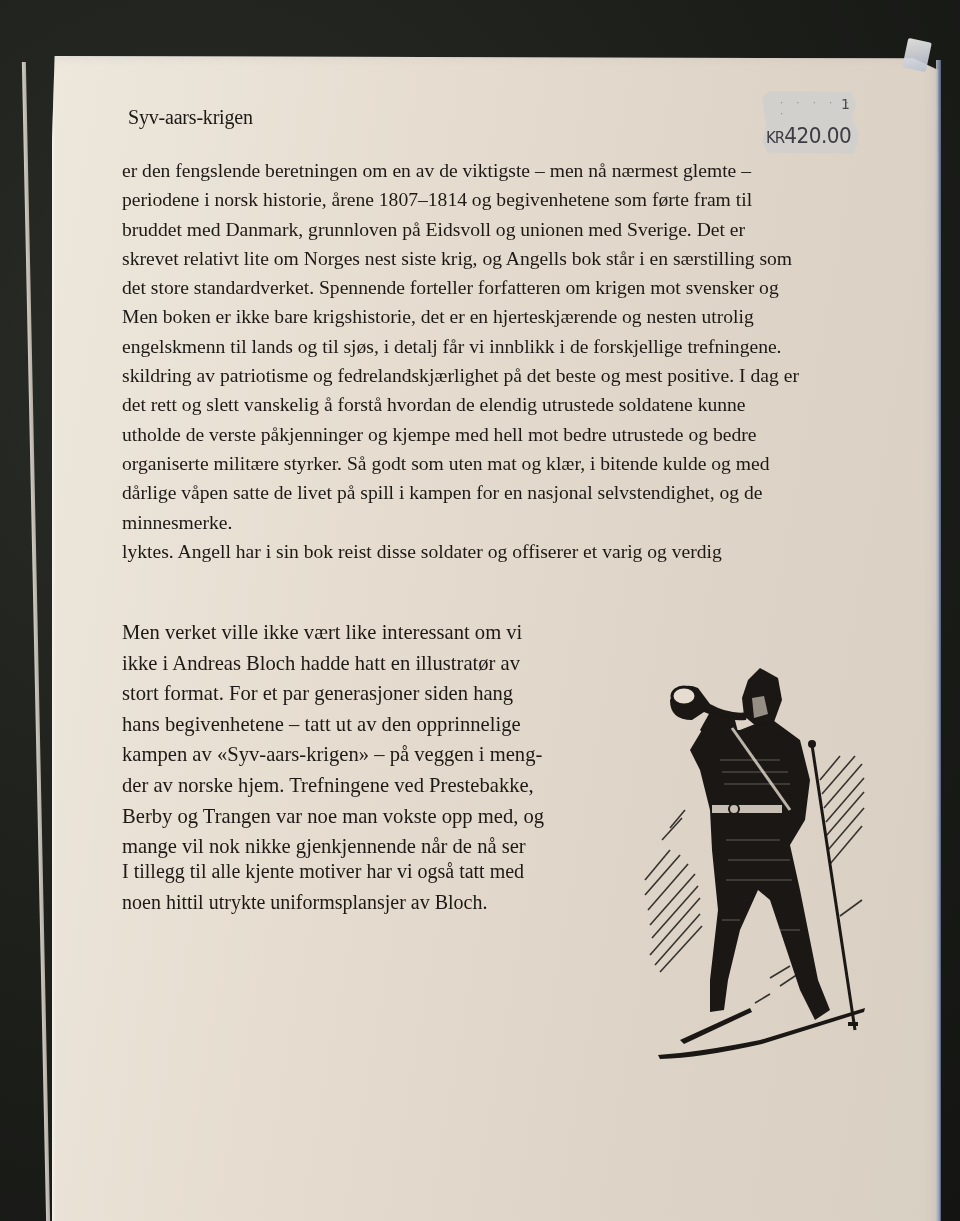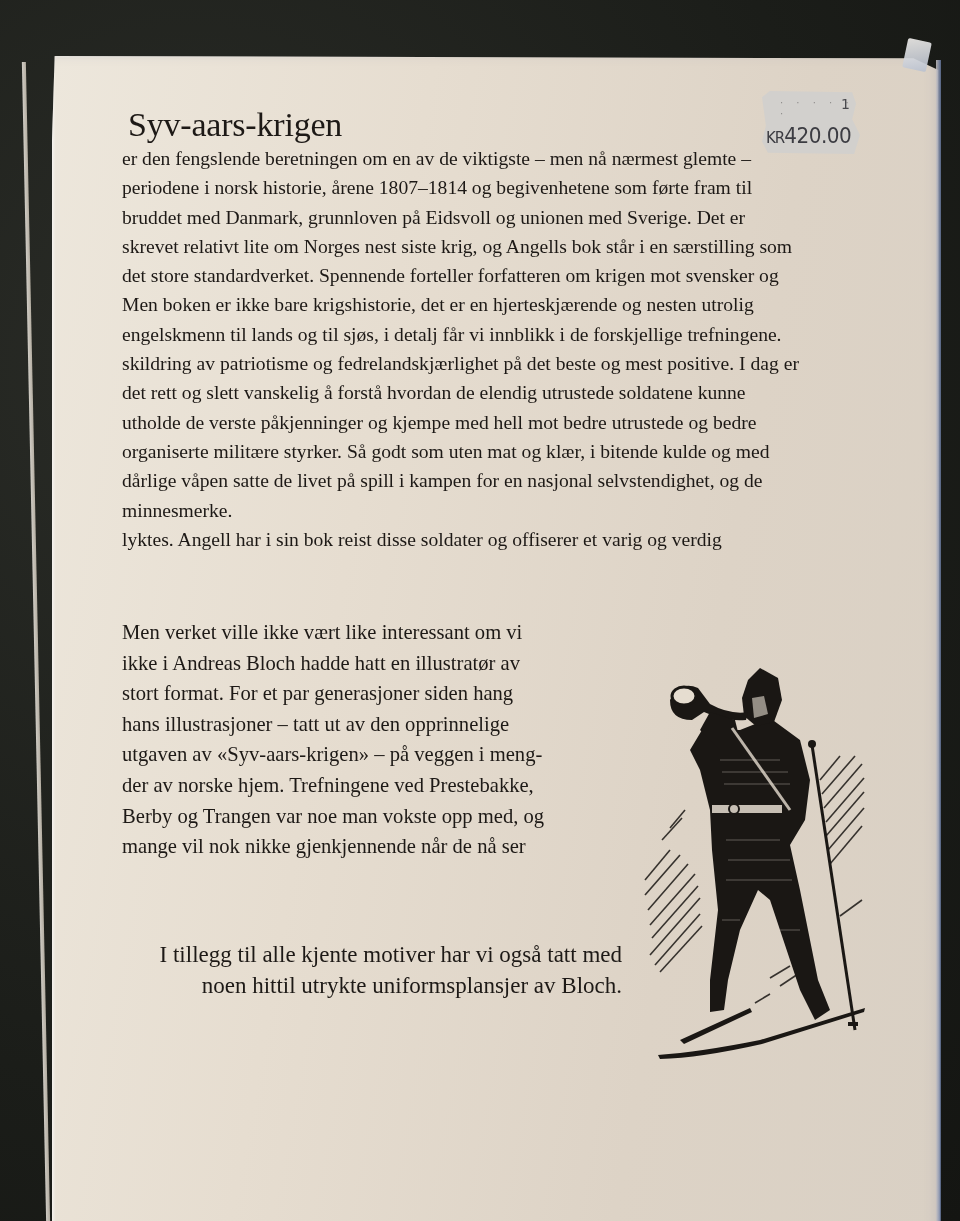--- a/index.html
+++ b/index.html
@@ -66,21 +66,21 @@
       width: 960px;
       height: 1221px;
       font-family: "DejaVu Serif", "Liberation Serif", serif;
       color: #1a1714;
     }
     .title {
       position: absolute;
       left: 128px;
       top: 106px;
       font-family: "Liberation Serif", serif;
-      font-size: 34px;
+      font-size: 20px;
       letter-spacing: -0.2px;
       color: #1d1916;
       margin: 0;
       font-weight: normal;
     }
     .price-sticker {
       position: absolute;
       left: 762px;
       top: 91px;
       width: 98px;
@@ -119,43 +119,42 @@
       letter-spacing: -1px;
     }
     .para {
       position: absolute;
       font-family: "Liberation Serif", serif;
       color: #1d1916;
       margin: 0;
     }
     .para-intro {
       left: 122px;
-      top: 144px;
+      top: 156px;
       width: 720px;
       font-size: 19.6px;
       line-height: 29.3px;
     }
     .para-intro span, .para-secondary span, .para-tertiary span {
       display: block;
       white-space: nowrap;
     }
     .para-secondary {
       left: 122px;
       top: 617px;
       width: 500px;
       font-size: 20.6px;
       line-height: 30.6px;
     }
     .para-tertiary {
       left: 122px;
-      top: 940px;
+      top: 856px;
       width: 500px;
-      font-size: 23px;
+      font-size: 20px;
       line-height: 30.6px;
-      text-align: right;
     }
     .illustration {
       position: absolute;
       left: 640px;
       top: 660px;
       width: 230px;
       height: 410px;
     }
   </style>
 </head>
@@ -190,22 +189,22 @@
       <span>organiserte militære styrker. Så godt som uten mat og klær, i bitende kulde og med</span>
       <span>dårlige våpen satte de livet på spill i kampen for en nasjonal selvstendighet, og de</span>
       <span>minnesmerke.</span>
       <span>lyktes. Angell har i sin bok reist disse soldater og offiserer et varig og verdig</span>
     </p>
 
     <p class="para para-secondary">
       <span>Men verket ville ikke vært like interessant om vi</span>
       <span>ikke i Andreas Bloch hadde hatt en illustratør av</span>
       <span>stort format. For et par generasjoner siden hang</span>
-      <span>hans illustrasjoner – tatt ut av den opprinnelige</span>
-      <span>utgaven av «Syv-aars-krigen» – på veggen i meng-</span>
+      <span>hans begivenhetene – tatt ut av den opprinnelige</span>
+      <span>kampen av «Syv-aars-krigen» – på veggen i meng-</span>
       <span>der av norske hjem. Trefningene ved Prestebakke,</span>
       <span>Berby og Trangen var noe man vokste opp med, og</span>
       <span>mange vil nok nikke gjenkjennende når de nå ser</span>
     </p>
 
     <p class="para para-tertiary">
       <span>I tillegg til alle kjente motiver har vi også tatt med</span>
       <span>noen hittil utrykte uniformsplansjer av Bloch.</span>
     </p>
 

